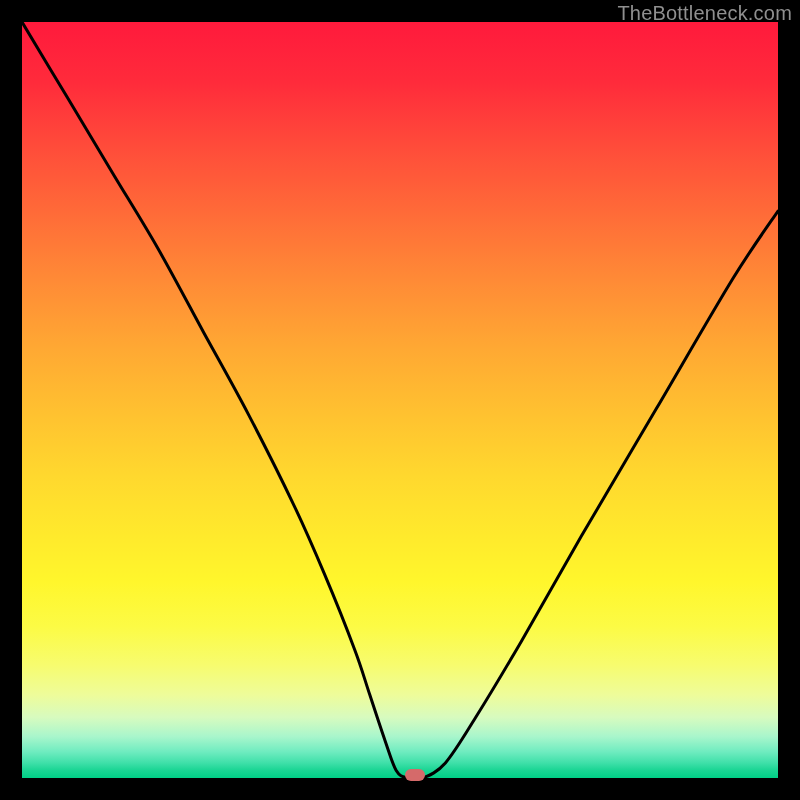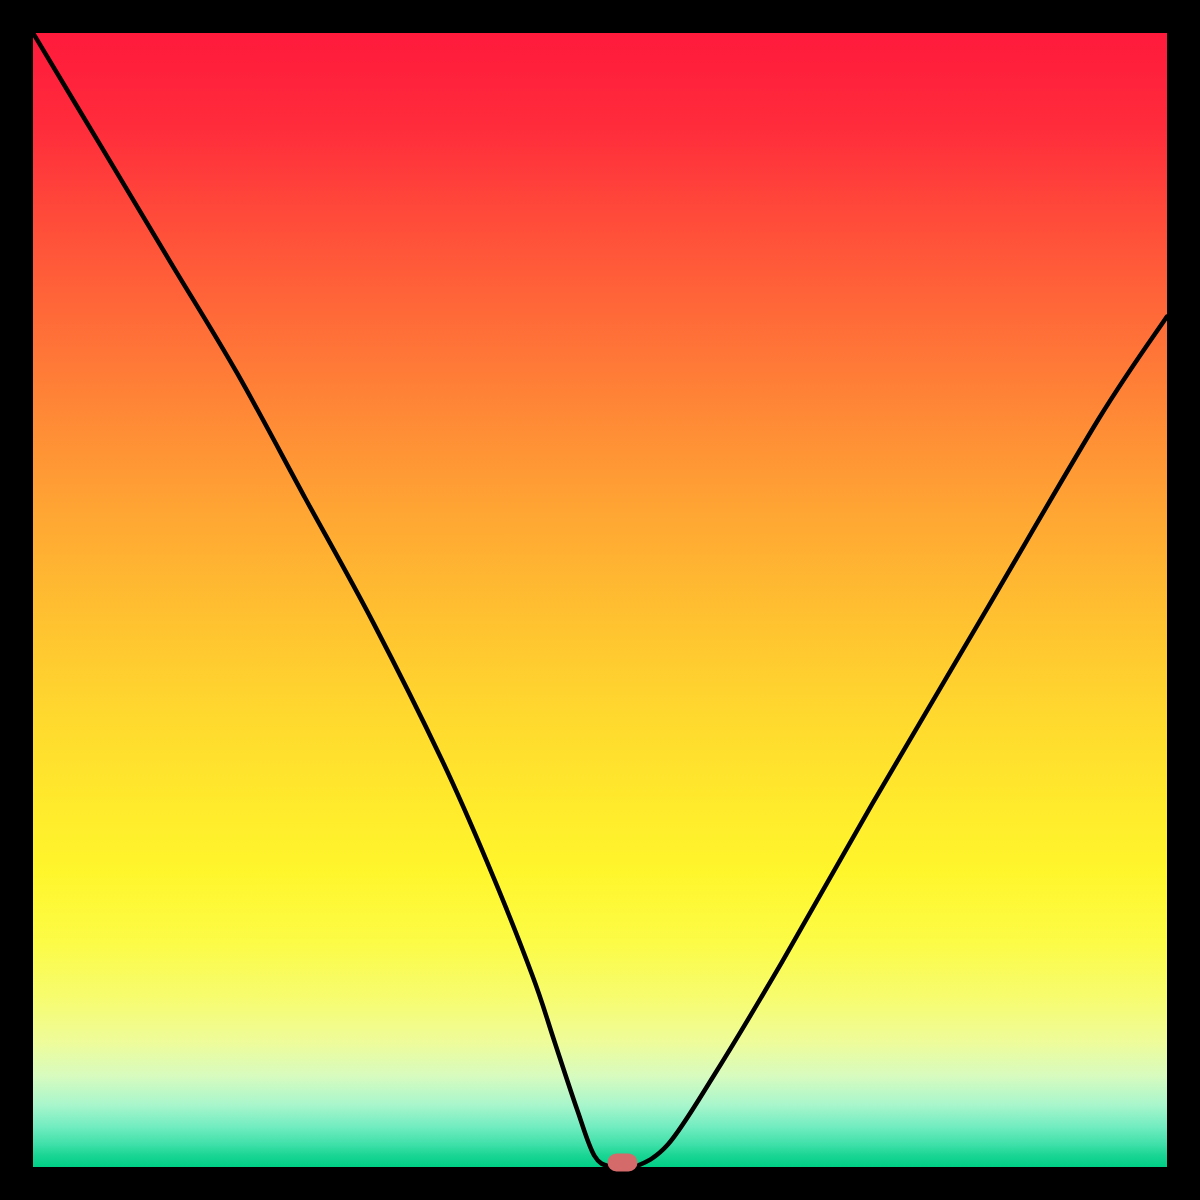--- a/index.html
+++ b/index.html
@@ -79,13 +79,14 @@
   <div class="plot-area">
 
     <svg class="curve" viewBox="0 0 756 756" preserveAspectRatio="none">
       <path id="curve-path" fill="none" stroke="#000" stroke-width="3" stroke-linejoin="round" stroke-linecap="round" d="M 0.0 0.0 C 7.6 12.6, 30.2 50.4, 45.4 75.6 C 60.5 100.8, 75.6 126.0, 90.7 151.2 C 105.8 176.4, 121.0 200.3, 136.1 226.8 C 151.2 253.3, 166.3 282.2, 181.4 310.0 C 196.6 337.7, 211.7 364.1, 226.8 393.1 C 241.9 422.1, 259.6 457.4, 272.2 483.8 C 284.8 510.3, 292.3 527.9, 302.4 551.9 C 312.5 575.8, 325.1 607.3, 332.6 627.5 C 340.2 647.6, 342.7 657.7, 347.8 672.8 C 352.8 688.0, 358.5 705.6, 362.9 718.2 C 367.3 730.8, 370.4 742.1, 374.2 748.4 C 378.0 754.7, 381.1 754.7, 385.6 756.0 C 390.0 757.3, 394.4 758.5, 400.7 756.0 C 407.0 753.5, 414.5 751.0, 423.4 740.9 C 432.2 730.8, 441.0 715.7, 453.6 695.5 C 466.2 675.4, 481.3 650.2, 499.0 619.9 C 516.6 589.7, 536.8 553.1, 559.4 514.1 C 582.1 475.0, 609.8 428.4, 635.0 385.6 C 660.2 342.7, 690.5 289.8, 710.6 257.0 C 730.8 224.3, 748.4 200.3, 756.0 189.0"></path>
     </svg>
 
     <div class="marker" id="marker" style="left: 393.12px; top: 753px; background: rgb(213, 106, 106);"></div>
 
   </div>
 
+  <div class="watermark">TheBottleneck.com</div>
 </div>
 
 </body></html>

